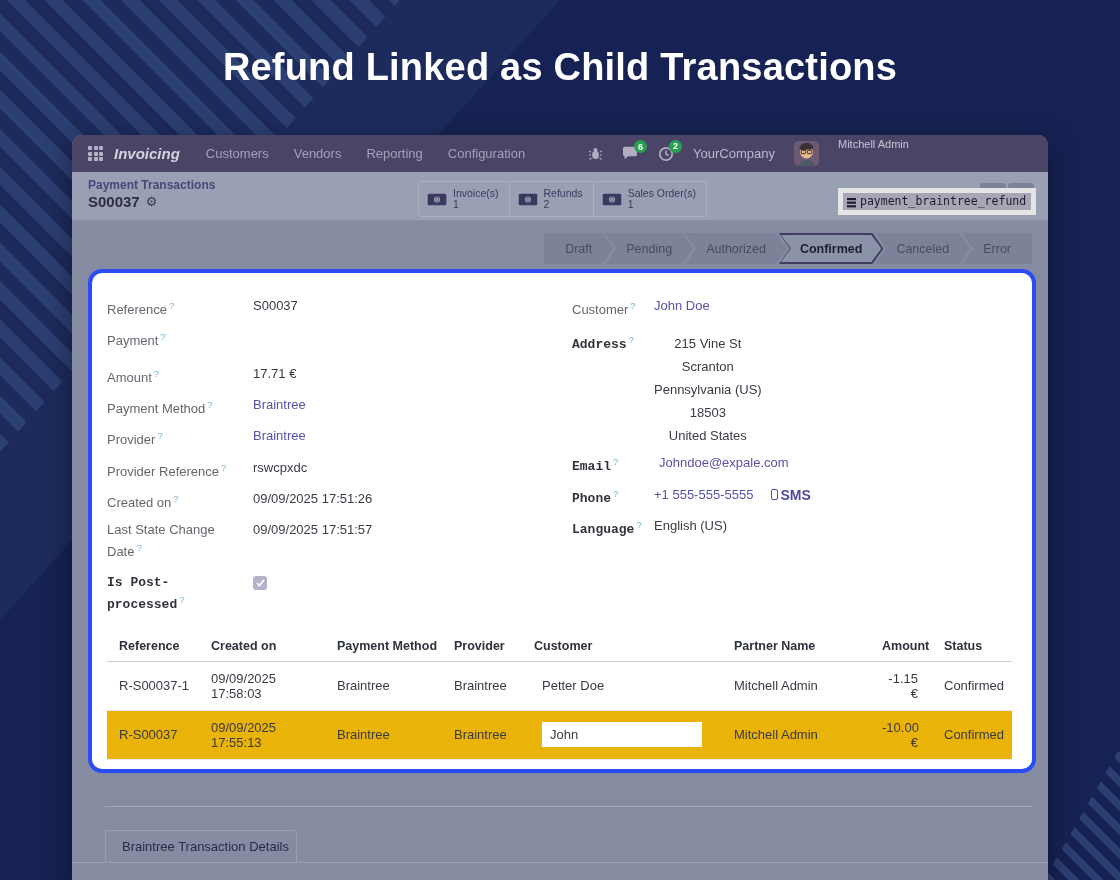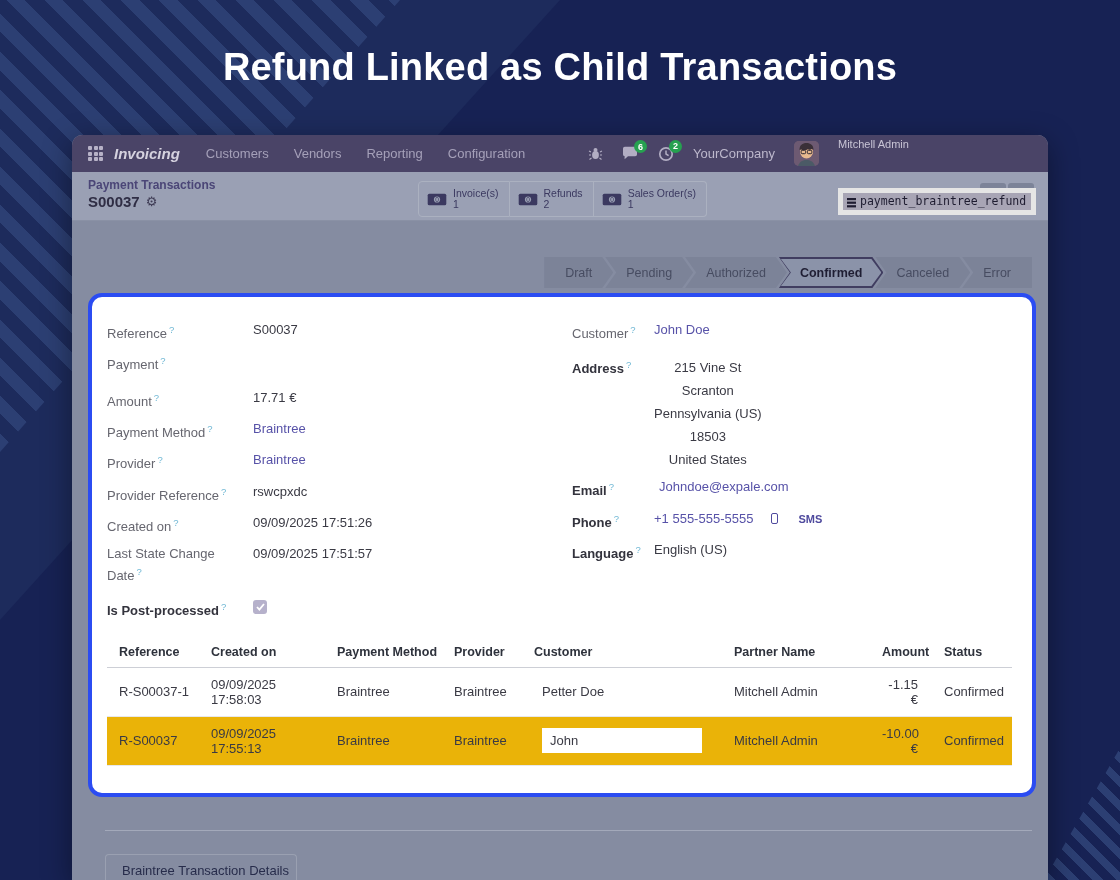--- a/index.html
+++ b/index.html
@@ -58,21 +58,21 @@
   .statbtn:first-child { border-left-width:1px; border-radius:4px 0 0 4px; }
   .statbtn:last-child { border-radius:0 4px 4px 0; }
   .statbtn .txt { display:flex; flex-direction:column; line-height:11px; }
   .statbtn .lbl, .statbtn .cnt { font-size:10.5px; color:#3b3960; }
   .pager { position:absolute; right:14px; top:11px; display:flex; align-items:center; gap:12px; }
   .pager-text { font-size:13px; color:#373c52; }
   .pager-btns { display:flex; gap:2px; }
   .pbtn { width:26px; height:27px; background:#7c8398; border-radius:3px;
     display:flex; align-items:center; justify-content:center; cursor:pointer; }
   
-  .content { position:relative; height:502px;margin-top:24px; }
+  .content { position:relative; height:502px; }
   
   .statusrow { position:absolute; top:12px; right:16px; display:flex; }
   .step { height:31px; display:flex; align-items:center; padding:0 21px; font-size:12.5px;
     color:#474c61; background:#7c8398; margin-left:-8px; cursor:pointer;
     clip-path:polygon(0 0,calc(100% - 11px) 0,100% 50%,calc(100% - 11px) 100%,0 100%,11px 50%); }
   .step.first { clip-path:polygon(0 0,calc(100% - 11px) 0,100% 50%,calc(100% - 11px) 100%,0 100%); margin-left:0; }
   .step.last { clip-path:polygon(0 0,100% 0,100% 100%,0 100%,11px 50%); }
   .step-wrap { height:31px; display:flex; background:#403d60; padding:2px; margin-left:-8px; cursor:pointer;
     clip-path:polygon(0 0,calc(100% - 11px) 0,100% 50%,calc(100% - 11px) 100%,0 100%,11px 50%); }
   .step-wrap .step { margin-left:0; height:27px; background:#8b93a9; color:#1f1e33; font-weight:700; padding:0 19px;
@@ -80,31 +80,31 @@
   
   .highlight { position:absolute; left:16px; top:48px; width:948px; height:504px;
     border:4px solid #2b4cf2; border-radius:14px; background:#ffffff; overflow:hidden;
     padding:24px 20px 0 15px; }
   .formgrid { display:flex; }
   .fcol-left { width:462px; flex:none; }
   .fcol-right { flex:1; padding-left:3px; }
   .frow { display:flex; margin-bottom:9px; min-height:21px; align-items:flex-start; }
   .flabel { width:146px; flex:none; font-size:13px; color:#66666f; line-height:18px; padding-right:8px; }
   .fcol-right .flabel { width:82px; }
-  .flabel.bold { color:#33333d; font-weight:700; }
+  .flabel.bold { color:#33333d; font-weight:700;font-family:Liberation Mono, monospace; }
   .help { color:#6fb7d4; font-size:9.5px; margin-left:2px; font-weight:400; }
   .fvalue { font-size:13px; color:#3a3a44; line-height:18px; }
   .fvalue.link { color:#5752a8; cursor:pointer; }
   .addr-lines div { font-size:13px; color:#3a3a44; line-height:23px;text-align:center; }
   .mt8 { margin-top:12px; }
   .checkbox { width:14px; height:14px; background:#b6b1cb; border-radius:3px;
     display:flex; align-items:center; justify-content:center; margin-top:2px; cursor:pointer; }
   .phone-line { display:flex; align-items:center; gap:18px; }
-  .sms-btn { display:flex; align-items:center; gap:20px; color:#4f4a9e; font-weight:700;
-    font-size:11px; cursor:pointer; }
+  .sms-btn { display:flex; align-items:center; gap:2px; color:#4f4a9e; font-weight:700;
+    font-size:14px; cursor:pointer; }
   .sms-phone { width:7px; height:11px; border:1.4px solid #4f4a9e; border-radius:2px; }
   
   .section-title { margin-top:20px; font-size:12px; font-weight:700; letter-spacing:.4px;
     color:#383c47; padding-bottom:7px; border-bottom:1px solid #dadce1; }
   table.child { width:100%; border-collapse:collapse; table-layout:fixed; margin-top:8px; }
   table.child th { font-size:12.5px; font-weight:700; color:#2e323c; text-align:left;
     padding:8px 4px 8px 12px; border-bottom:1px solid #cdcfd6; }
   table.child td { font-size:13px; color:#3a3a44; padding:9px 4px 9px 12px;
     border-bottom:1px solid #e7e8ec; }
   table.child tr { cursor:pointer; }

